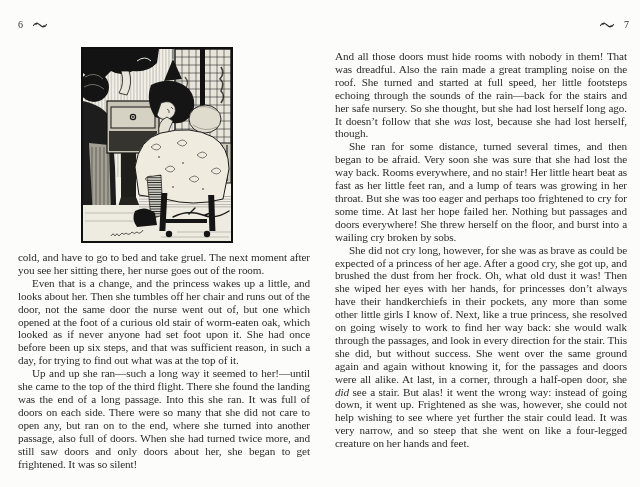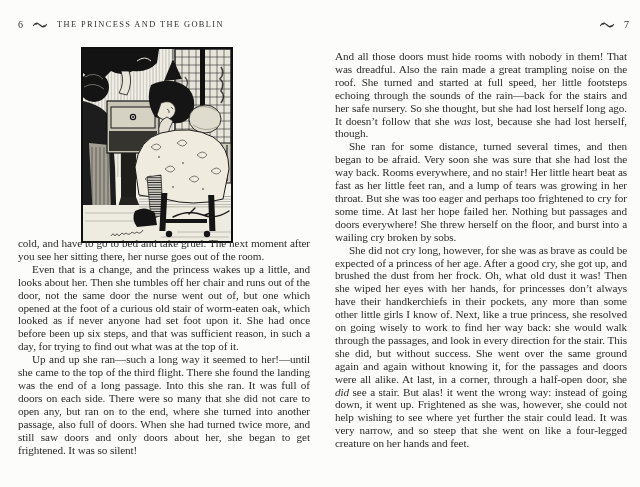--- a/index.html
+++ b/index.html
@@ -23,40 +23,39 @@
   .fleuron { width:16px; height:8px; color:var(--head-ink); }
   .illustration {
     position:absolute; left:81px; top:47px; width:152px; height:196px;
   }
   .illustration svg { display:block; width:100%; height:100%; }
   .text-col {
     position:absolute; width:292px;
     font-size:11.2px; line-height:12.9px; letter-spacing:-0.1px;
     text-align:justify; color:var(--ink);
   }
-  .col-left  { left:18px;  top:237px; }
+  .col-left  { left:18px;  top:251px; }
   .col-right { left:335px; top:50px;  }
   .para { margin:0; }
   .para.indent { text-indent:14px; }
   .para i { font-style:italic; }
 </style>
 </head>
 <body>
 
 <div class="spread">
 
   <section>
     <header class="running-head head-left">
       <span class="pagenum">6</span>
       <svg class="fleuron" viewBox="0 0 16 8" aria-hidden="true">
         <path d="M1.5,4.6 C3,1.6 5.5,1.4 8,4 C10.5,6.6 13,6.4 14.5,3.4" stroke="currentColor" stroke-width="1.1" fill="none" stroke-linecap="round"></path>
         <ellipse cx="4.4" cy="2.7" rx="1.7" ry="0.9" transform="rotate(-24 4.4 2.7)" fill="currentColor"></ellipse>
         <ellipse cx="11.6" cy="5.3" rx="1.7" ry="0.9" transform="rotate(-24 11.6 5.3)" fill="currentColor"></ellipse>
       </svg>
-      <span class="head-title">THE PRINCESS AND THE GOBLIN</span>
     </header>
 
     <figure class="illustration">
       <svg viewBox="0 0 152 196" aria-hidden="true">
         <defs>
           <pattern id="vh" width="3.2" height="8" patternUnits="userSpaceOnUse">
             <path d="M1.6,0 V8" stroke="#1c1c1c" stroke-width="0.55" opacity="0.5"></path>
           </pattern>
           <pattern id="vh2" width="2.2" height="8" patternUnits="userSpaceOnUse">
             <path d="M1.1,0 V8" stroke="#111" stroke-width="0.9" opacity="0.85"></path>

